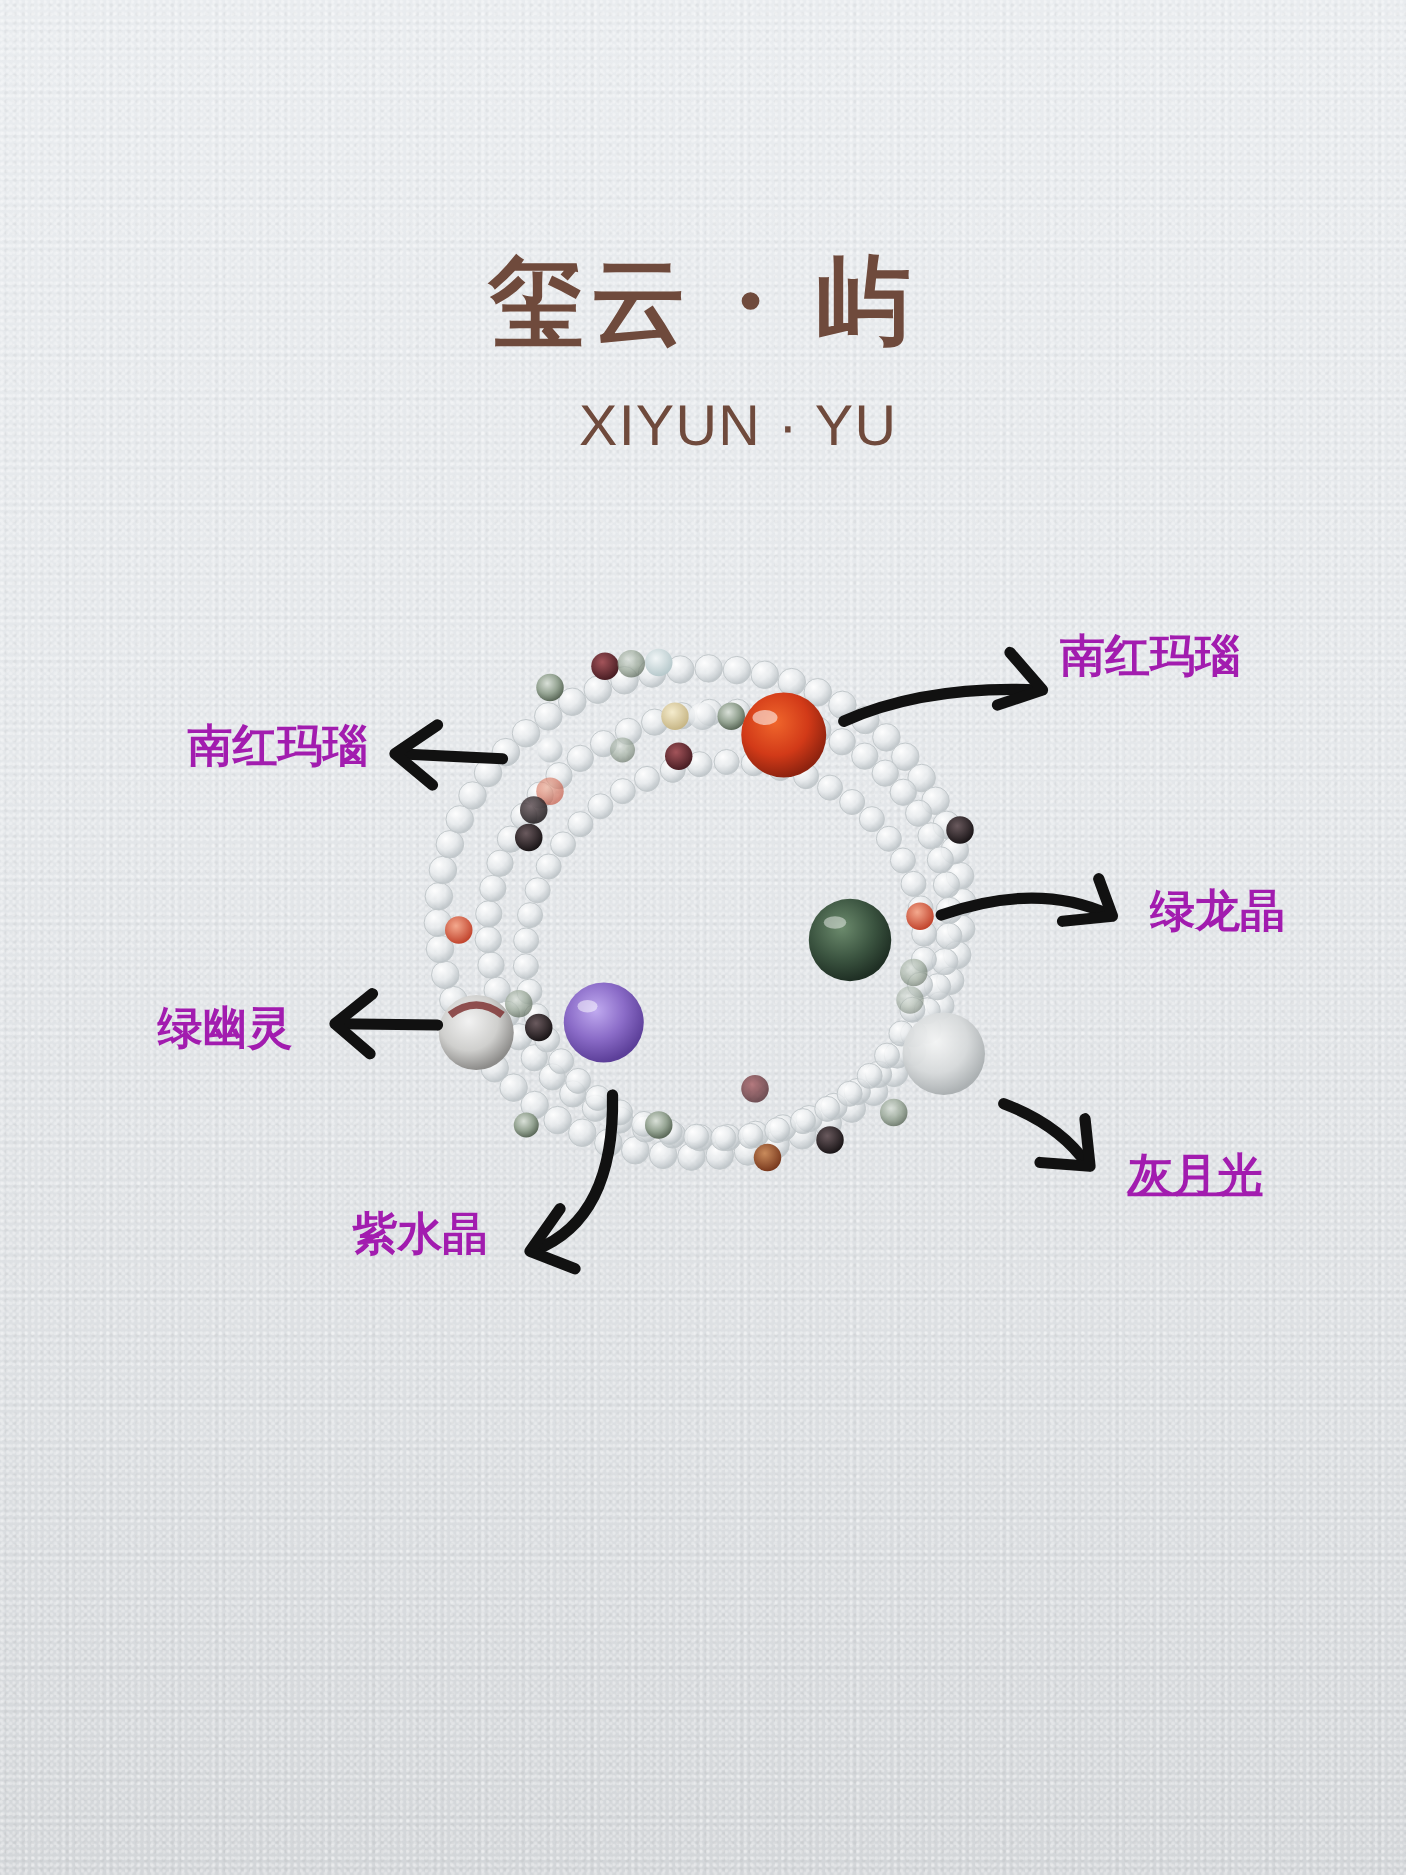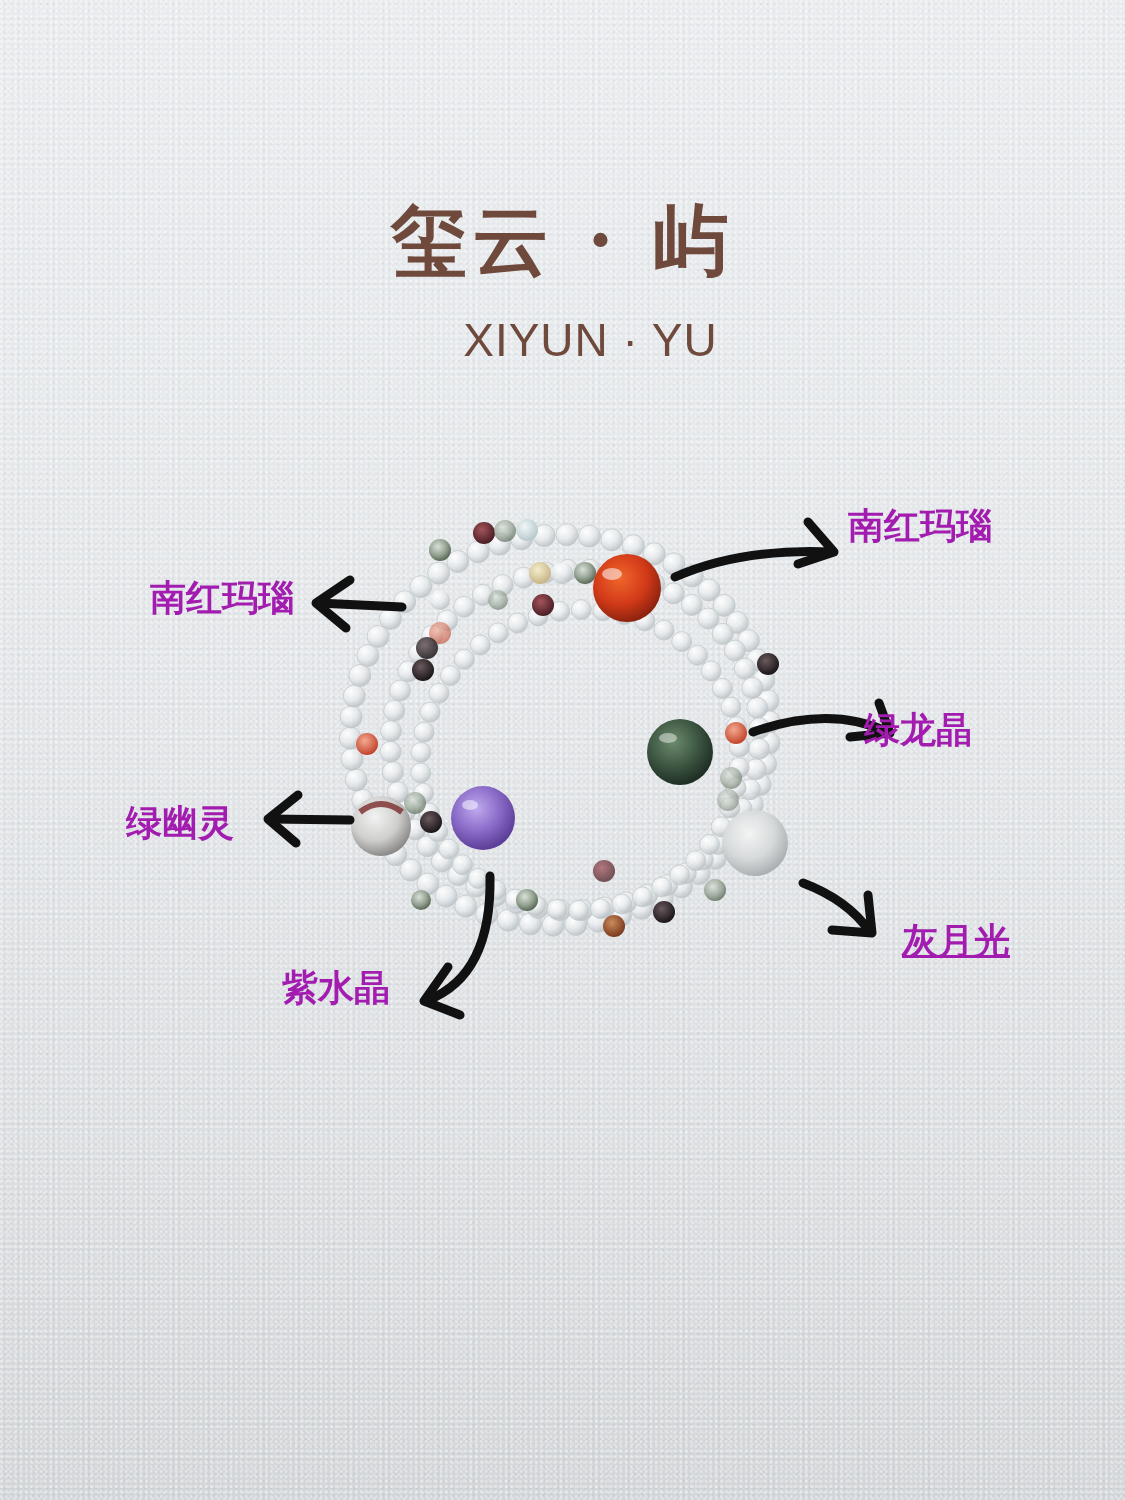--- a/index.html
+++ b/index.html
@@ -342,16 +342,16 @@
     </g>
     <g>
       <path d="M 803 883 Q 848 900 870 932"></path>
       <path d="M 868 895 L 872 933 L 832 930"></path>
     </g>
   </g>
 </svg>
 
 <div class="label" style="left:848px; top:504px;">南红玛瑙</div>
 <div class="label" style="left:150px; top:576px;">南红玛瑙</div>
-<div class="label" style="left:864px; top:708px;">绿龙晶</div>
+<div class="label" style="left:920px; top:708px;">绿龙晶</div>
 <div class="label" style="left:126px; top:801px;text-align:right;">绿幽灵</div>
 <div class="label" style="left:282px; top:966px;text-align:center;">紫水晶</div>
 <div class="label" style="left:902px; top:919px;text-decoration:underline;">灰月光</div>
 
 </body></html>

